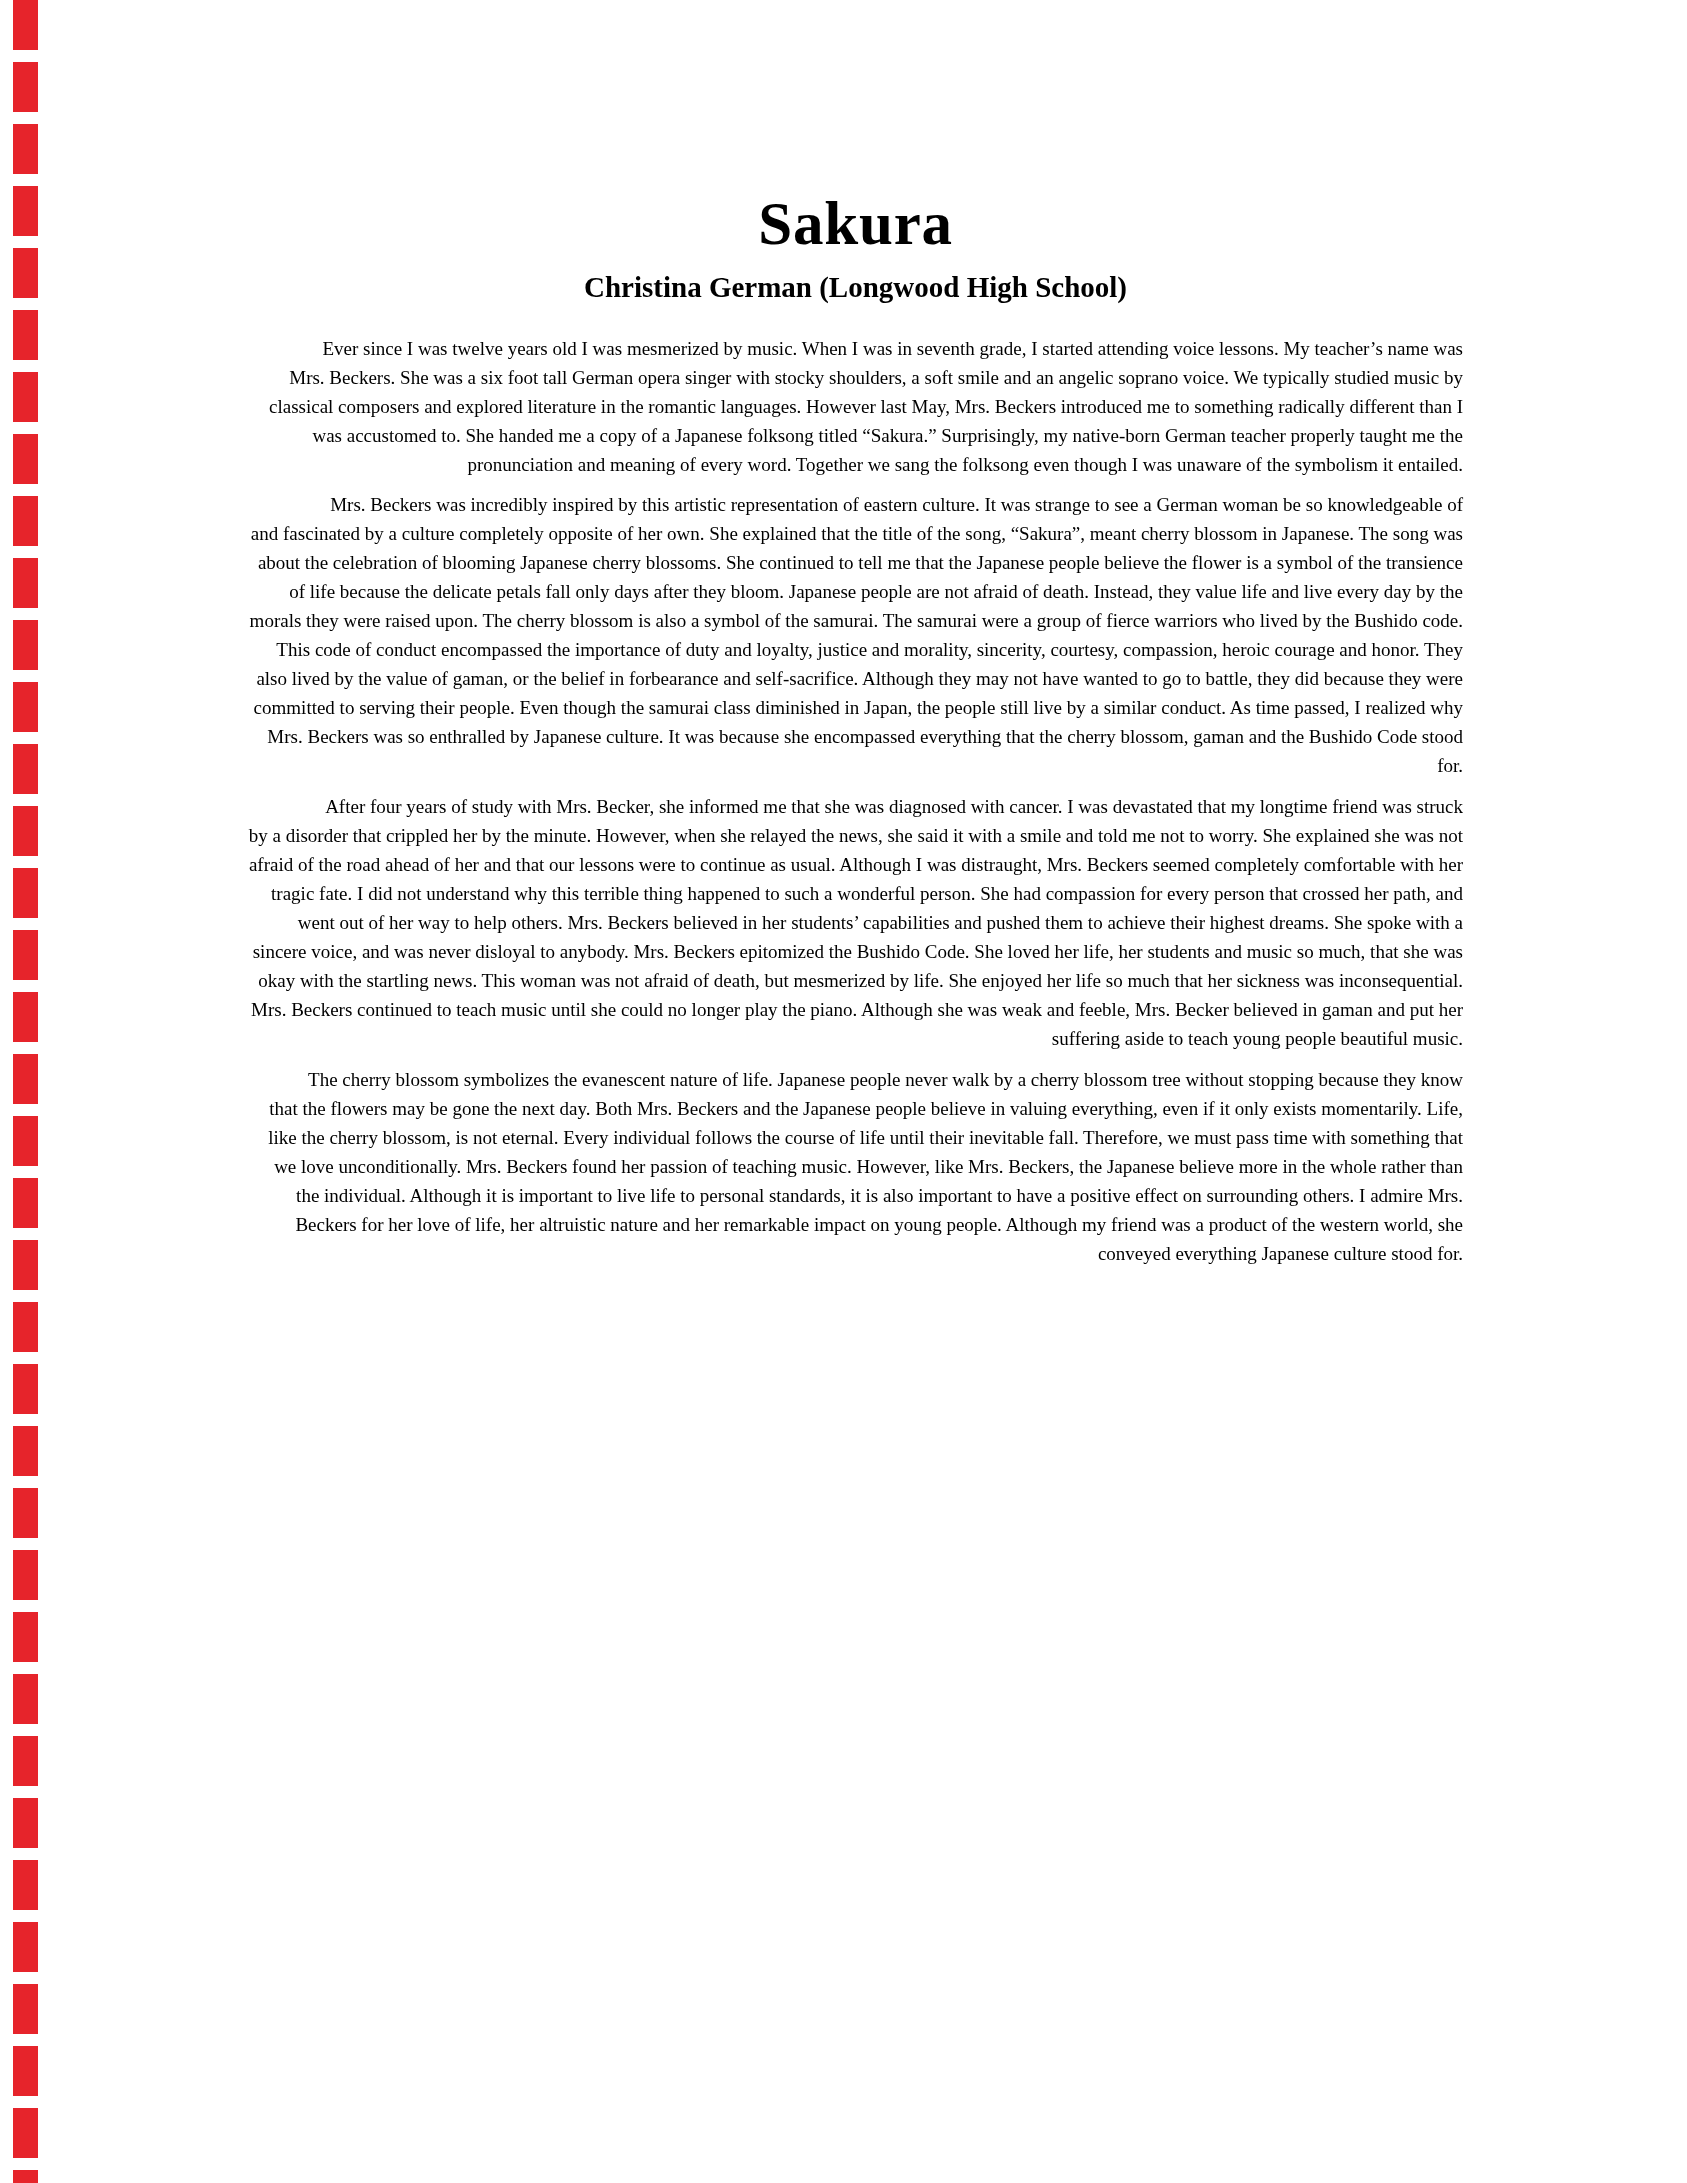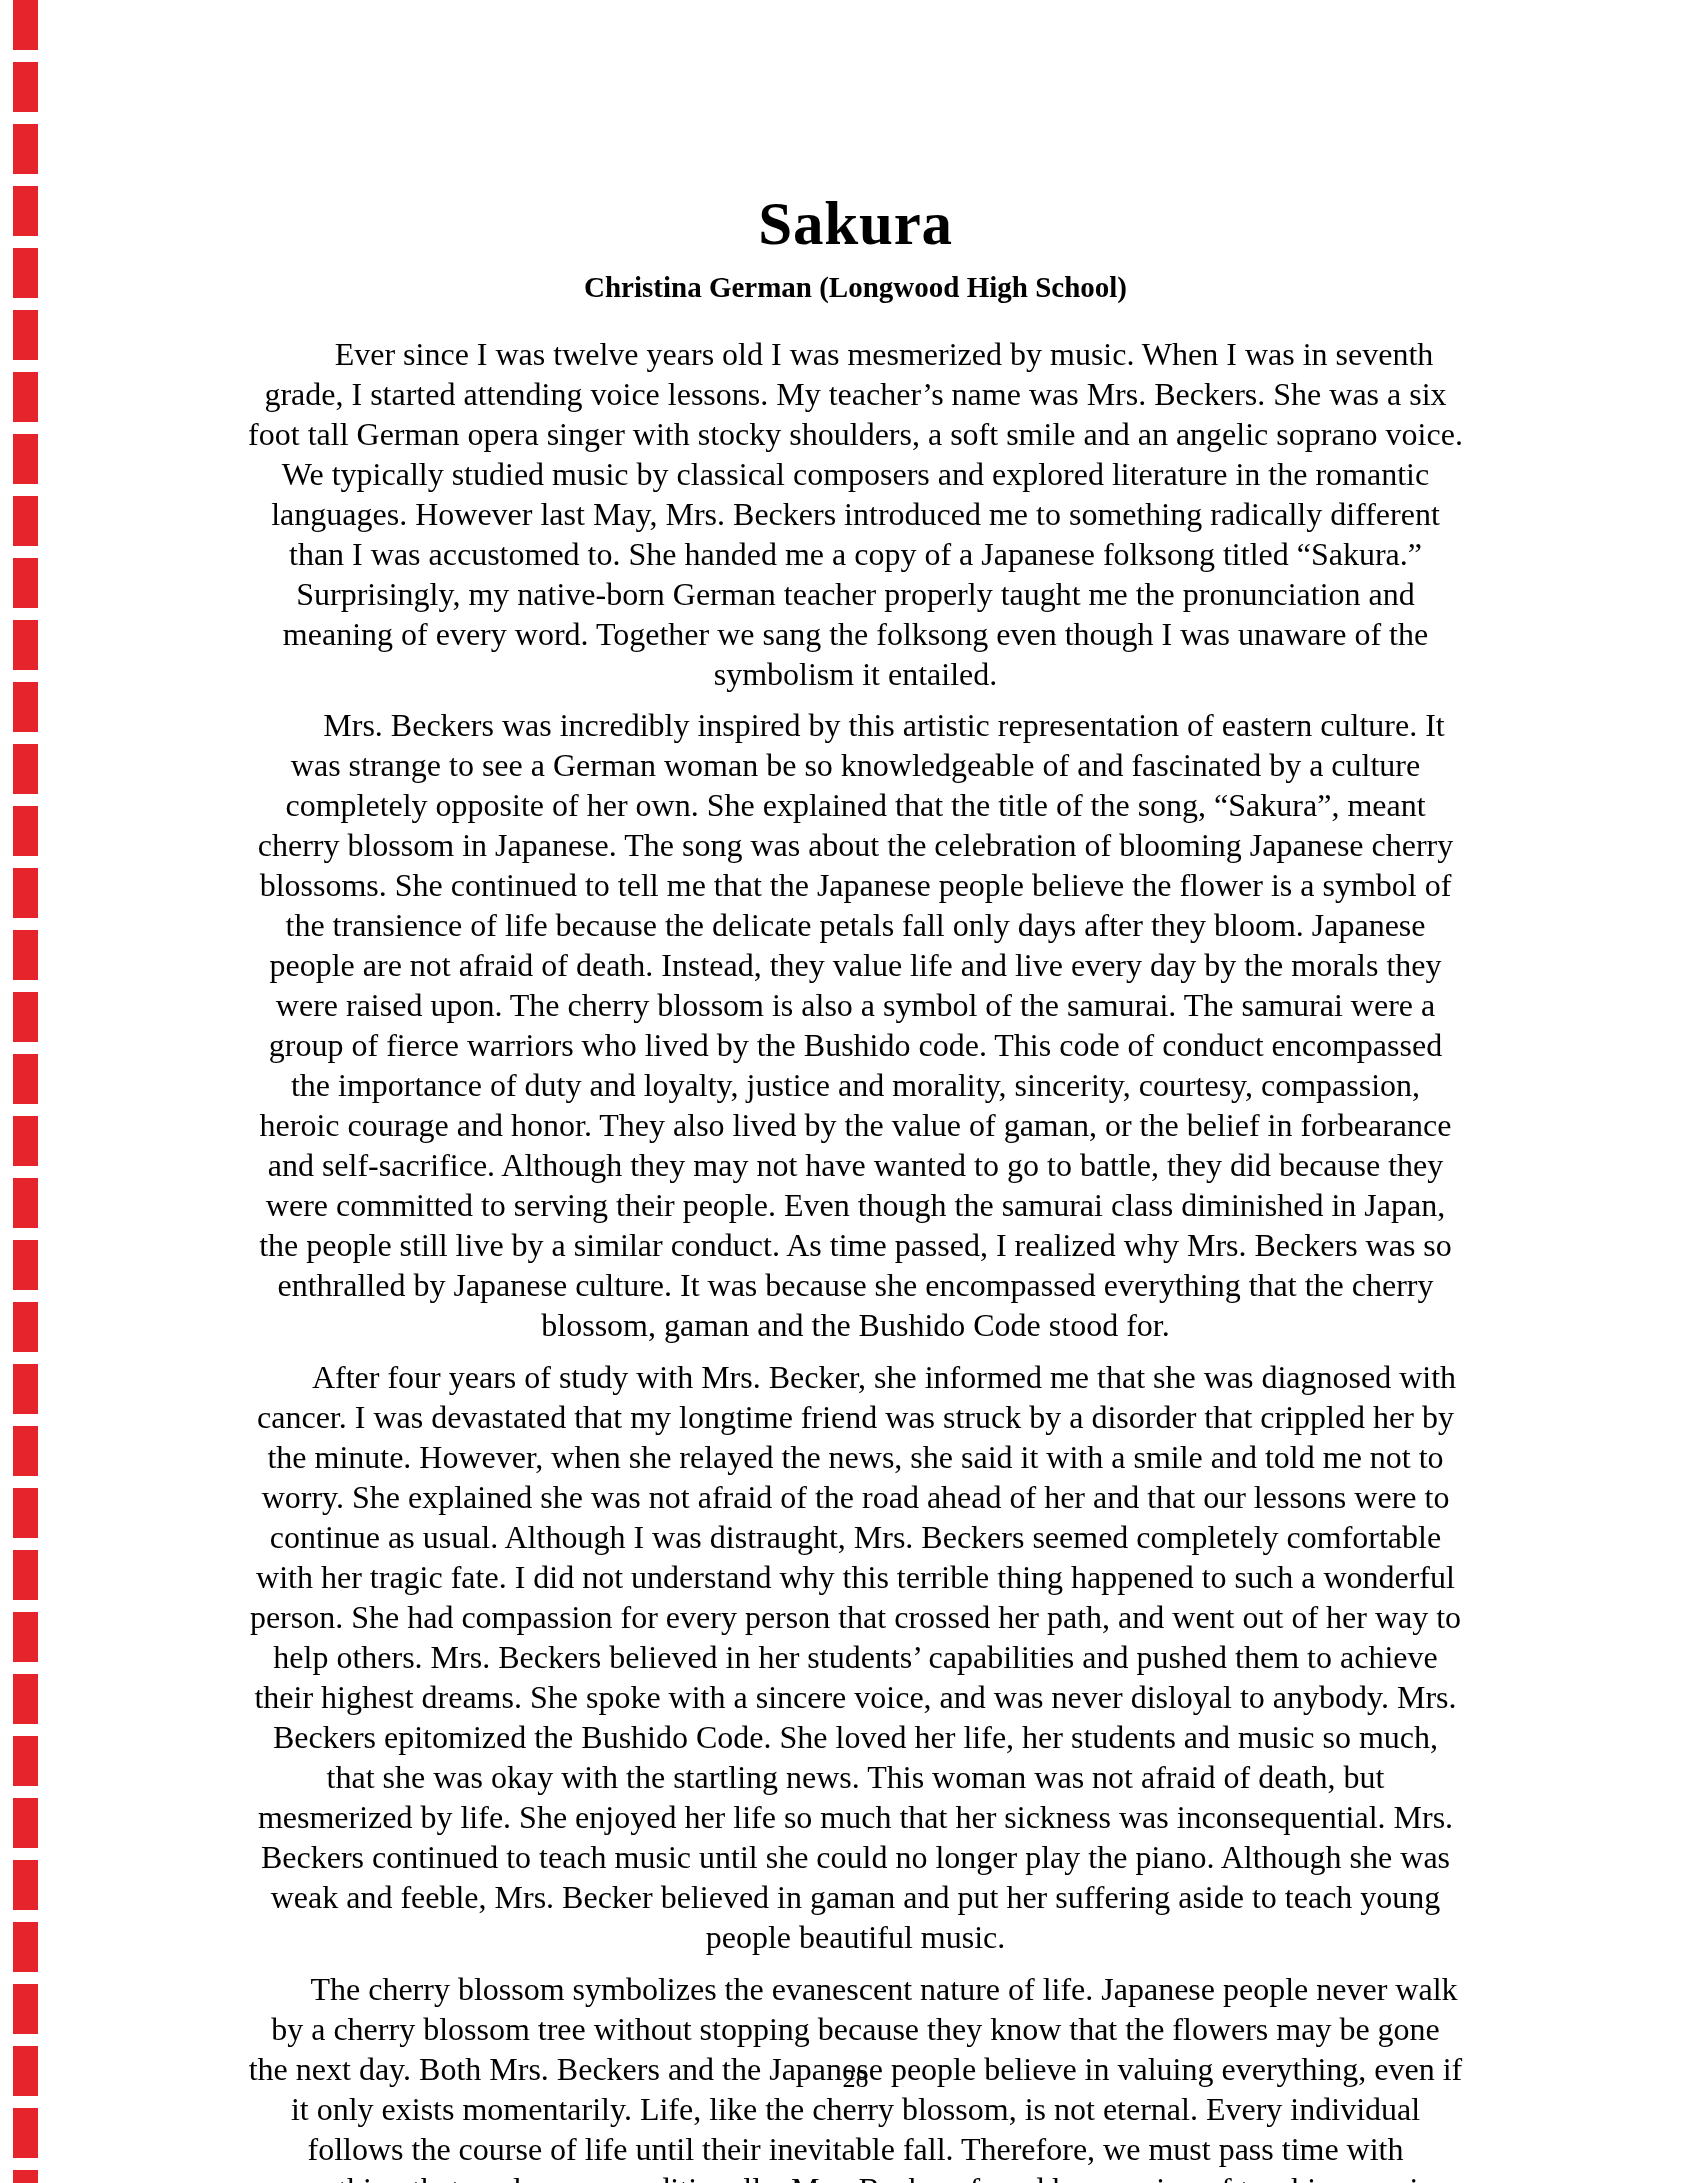--- a/index.html
+++ b/index.html
@@ -45,24 +45,24 @@
   }
   .author {
     margin: 18.5px 0 32px 0;
     font-size: 29px;
     font-weight: bold;
     line-height: 1;
     text-align: center;
   }
   .body-par {
     margin: 0 0 11.8px 0;
-    font-size: 32px;
-    line-height: 40px;
+    font-size: 19px;
+    line-height: 29px;
     text-indent: 57px;
-    text-align: center;
+    text-align: right;
   }
   .page-number {
     position: absolute;
     left: 248px;
     top: 2066px;
     width: 1215px;
     font-size: 26px;
     line-height: 1;
     text-align: center;
   }
@@ -81,16 +81,15 @@
 
     <p class="body-par">Ever since I was twelve years old I was mesmerized by music. When I was in seventh grade, I started attending voice lessons. My teacher’s name was Mrs. Beckers. She was a six foot tall German opera singer with stocky shoulders, a soft smile and an angelic soprano voice. We typically studied music by classical composers and explored literature in the romantic languages. However last May, Mrs. Beckers introduced me to something radically different than I was accustomed to. She handed me a copy of a Japanese folksong titled “Sakura.” Surprisingly, my native-born German teacher properly taught me the pronunciation and meaning of every word. Together we sang the folksong even though I was unaware of the symbolism it entailed.</p>
 
     <p class="body-par">Mrs. Beckers was incredibly inspired by this artistic representation of eastern culture. It was strange to see a German woman be so knowledgeable of and fascinated by a culture completely opposite of her own. She explained that the title of the song, “Sakura”, meant cherry blossom in Japanese. The song was about the celebration of blooming Japanese cherry blossoms. She continued to tell me that the Japanese people believe the flower is a symbol of the transience of life because the delicate petals fall only days after they bloom. Japanese people are not afraid of death. Instead, they value life and live every day by the morals they were raised upon. The cherry blossom is also a symbol of the samurai. The samurai were a group of fierce warriors who lived by the Bushido code. This code of conduct encompassed the importance of duty and loyalty, justice and morality, sincerity, courtesy, compassion, heroic courage and honor. They also lived by the value of gaman, or the belief in forbearance and self-sacrifice. Although they may not have wanted to go to battle, they did because they were committed to serving their people. Even though the samurai class diminished in Japan, the people still live by a similar conduct. As time passed, I realized why Mrs. Beckers was so enthralled by Japanese culture. It was because she encompassed everything that the cherry blossom, gaman and the Bushido Code stood for.</p>
 
     <p class="body-par">After four years of study with Mrs. Becker, she informed me that she was diagnosed with cancer. I was devastated that my longtime friend was struck by a disorder that crippled her by the minute. However, when she relayed the news, she said it with a smile and told me not to worry. She explained she was not afraid of the road ahead of her and that our lessons were to continue as usual. Although I was distraught, Mrs. Beckers seemed completely comfortable with her tragic fate. I did not understand why this terrible thing happened to such a wonderful person. She had compassion for every person that crossed her path, and went out of her way to help others. Mrs. Beckers believed in her students’ capabilities and pushed them to achieve their highest dreams. She spoke with a sincere voice, and was never disloyal to anybody. Mrs. Beckers epitomized the Bushido Code. She loved her life, her students and music so much, that she was okay with the startling news. This woman was not afraid of death, but mesmerized by life. She enjoyed her life so much that her sickness was inconsequential. Mrs. Beckers continued to teach music until she could no longer play the piano. Although she was weak and feeble, Mrs. Becker believed in gaman and put her suffering aside to teach young people beautiful music.</p>
 
     <p class="body-par">The cherry blossom symbolizes the evanescent nature of life. Japanese people never walk by a cherry blossom tree without stopping because they know that the flowers may be gone the next day. Both Mrs. Beckers and the Japanese people believe in valuing everything, even if it only exists momentarily. Life, like the cherry blossom, is not eternal. Every individual follows the course of life until their inevitable fall. Therefore, we must pass time with something that we love unconditionally. Mrs. Beckers found her passion of teaching music. However, like Mrs. Beckers, the Japanese believe more in the whole rather than the individual. Although it is important to live life to personal standards, it is also important to have a positive effect on surrounding others. I admire Mrs. Beckers for her love of life, her altruistic nature and her remarkable impact on young people. Although my friend was a product of the western world, she conveyed everything Japanese culture stood for.</p>
   </div>
 
-  <div class="page-number">28</div>
 
 </div>
 
 
 </body></html>

